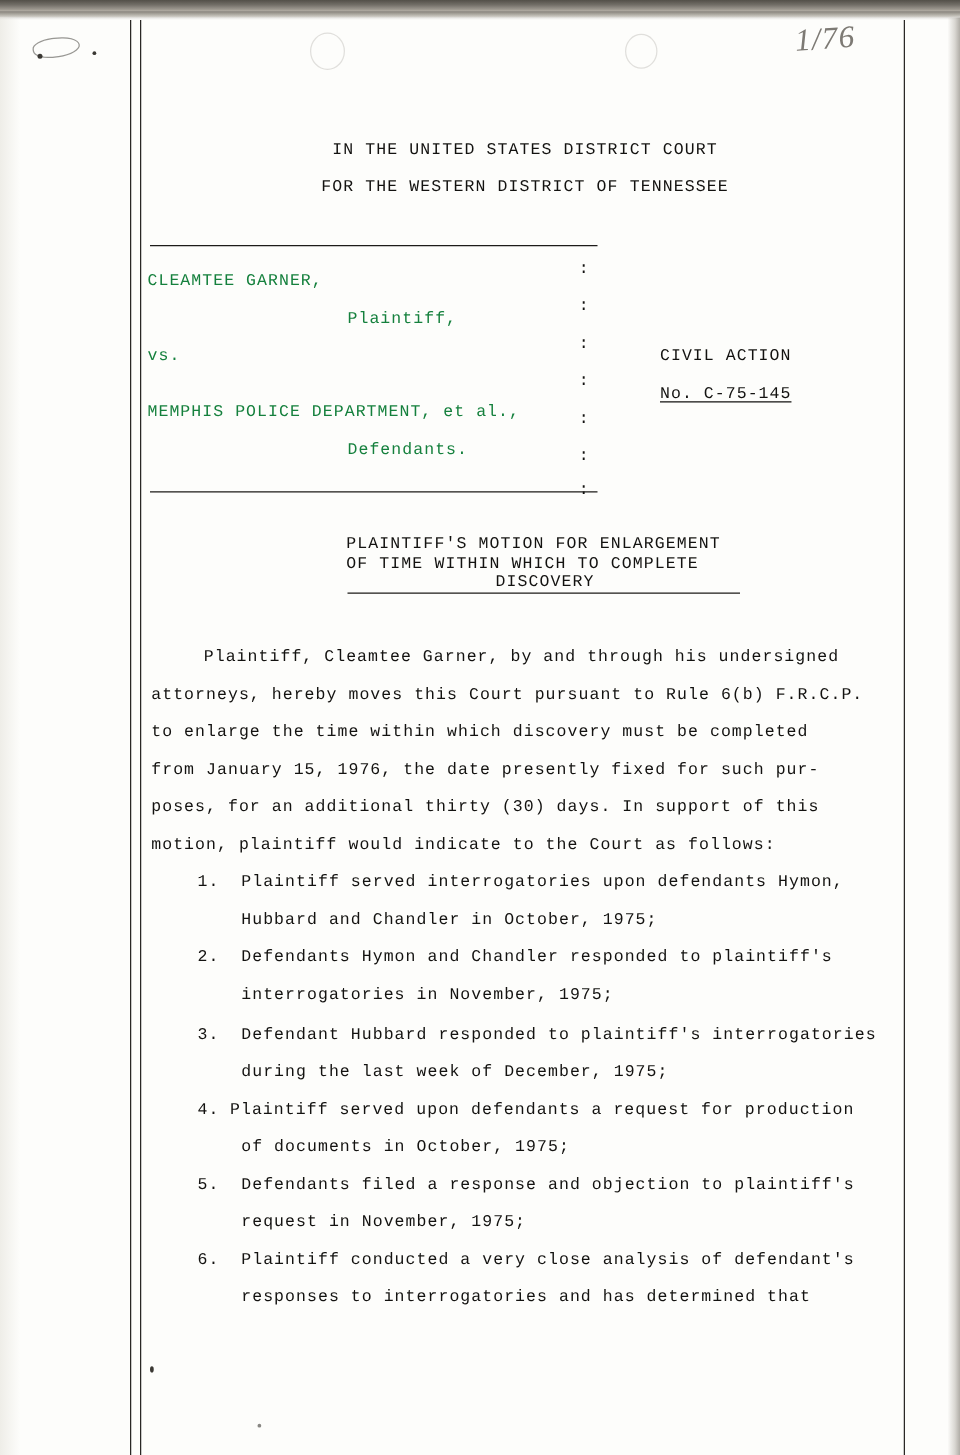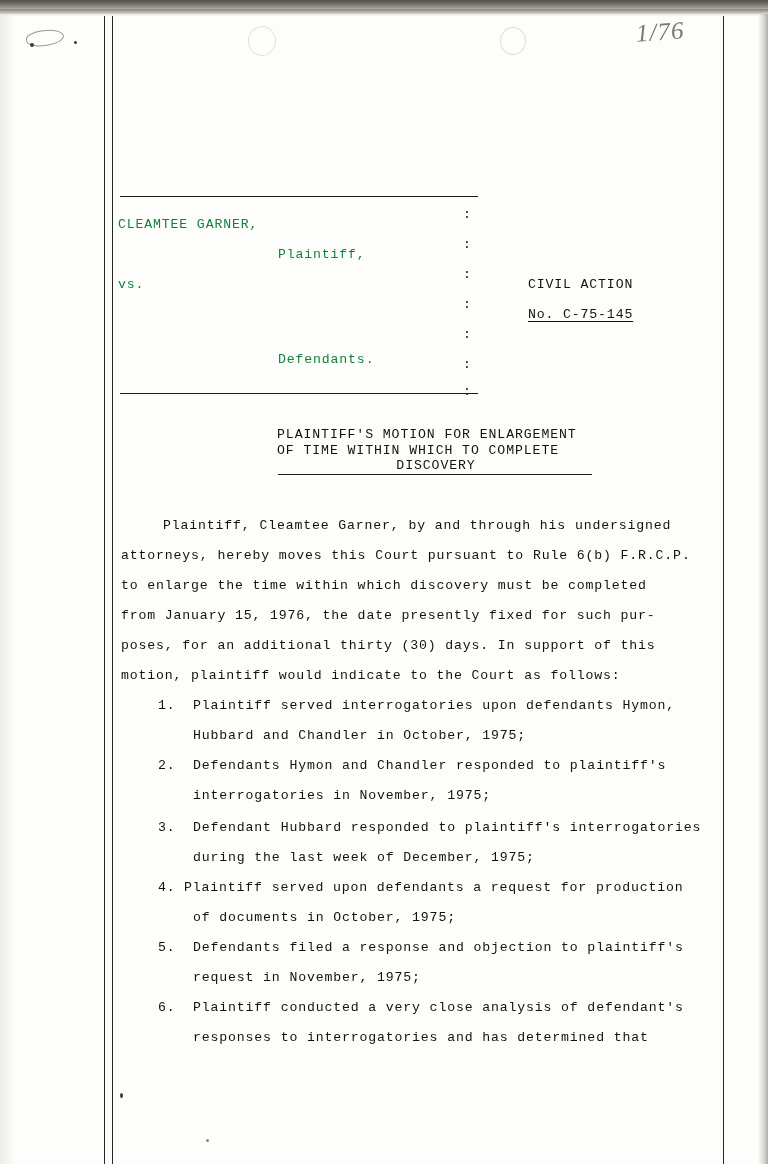--- a/index.html
+++ b/index.html
@@ -222,29 +222,32 @@
   <div class="speck" style="left:120px; top:1093px; width:3px; height:5px;"></div>
   <div class="speck" style="left:206px; top:1139px; width:3px; height:3px; opacity:.6;"></div>
 
   <div class="rule-v rule-left-a"></div>
   <div class="rule-v rule-left-b"></div>
   <div class="rule-v rule-right"></div>
 
   <div class="pagemark">1/76</div>
 
   <div class="court-heading" style="top:112px; height:60px;">
+    <div class="ln1">IN THE UNITED STATES DISTRICT COURT</div>
+    <div class="ln2">FOR THE WESTERN DISTRICT OF TENNESSEE</div>
   </div>
 
   <div class="caption">
     <div class="cap-rule top"></div>
     <div class="cap-rule bottom"></div>
 
     <div class="cap-line cap-party" style="top:21px;">CLEAMTEE GARNER,</div>
     <div class="cap-line cap-role" style="top:51px;">Plaintiff,</div>
     <div class="cap-line cap-party" style="top:81px;">vs.</div>
+    <div class="cap-line cap-party" style="top:126px;">MEMPHIS POLICE DEPARTMENT, et al.,</div>
     <div class="cap-line cap-role" style="top:156px;">Defendants.</div>
 
     <div class="cap-colons">
       <span style="top:11px;">:</span>
       <span style="top:41px;">:</span>
       <span style="top:71px;">:</span>
       <span style="top:101px;">:</span>
       <span style="top:131px;">:</span>
       <span style="top:161px;">:</span>
       <span style="top:188px;">:</span>

